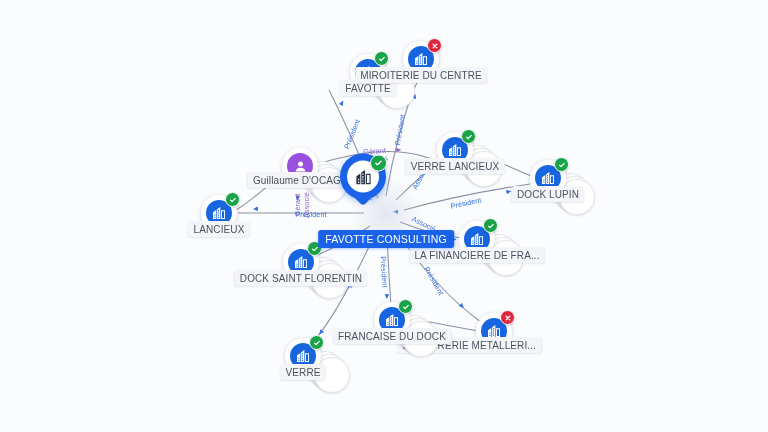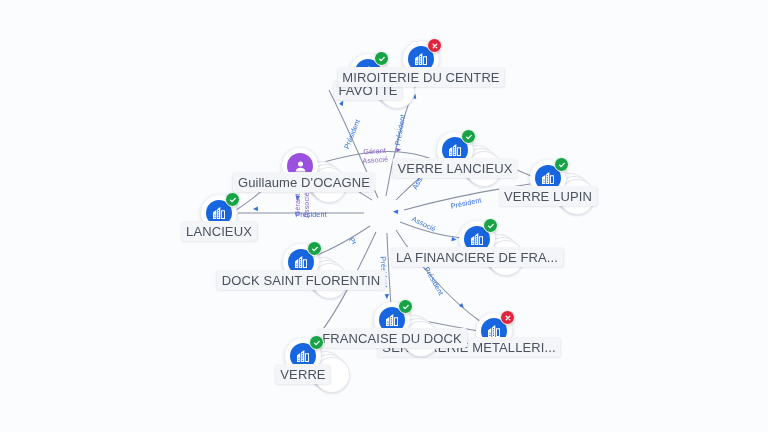--- a/index.html
+++ b/index.html
@@ -39,21 +39,21 @@
     box-shadow:0 1px 2px rgba(0,0,0,.18);
   }
   .badge.ok{background:#18a347;}
   .badge.ko{background:#e0263c;}
   .badge svg{display:block;}
 
   .label{
     position:absolute;left:50%;transform:translateX(-50%);
     top:26px;white-space:nowrap;
     background:#f4f5f8;color:#4a5260;
-    font-size:13px;letter-spacing:.1px;
+    font-size:10px;letter-spacing:.1px;
     padding:2.5px 5px;border-radius:3px;
     box-shadow:0 1px 2px rgba(40,50,80,.10);
   }
 
   
   .center{position:absolute;transform:translate(-50%,-50%);}
   .halo{
     position:absolute;left:50%;top:50%;transform:translate(-50%,-50%);
     width:74px;height:74px;border-radius:50%;
     background:radial-gradient(circle,rgba(205,212,226,.55) 0%,rgba(205,212,226,0) 70%);
@@ -246,21 +246,21 @@
         <svg width="16" height="16" viewBox="0 0 24 24" fill="#ffffff">
             <path d="M3 21V11l5-3.6V21H3zm6.2 0V6.2L14 3v18H9.2zM15 21V8h6v13h-6zm1.4-1.4h3.2V9.4h-3.2v10.2zM5.2 19.6h1.4v-2h-1.4v2zm0-3.4h1.4v-2H5.2v2zm5.4 3.4H12v-2h-1.4v2zm0-3.4H12v-2h-1.4v2zm0-3.4H12v-2h-1.4v2zm0-3.4H12v-2h-1.4v2z"></path>
           </svg>
       </div>
       <span class="badge ok">
         <svg width="8" height="8" viewBox="0 0 12 12">
             <path d="M2.4 6.2l2.2 2.2 4.8-4.8" stroke="#fff" stroke-width="1.9" fill="none" stroke-linecap="round" stroke-linejoin="round"></path>
           </svg>
       </span>
     </div>
-    <div class="label">VERRE LUPIN</div>
+    <div class="label">DOCK LUPIN</div>
   </div>
 
   <div class="node" style="left:477px;top:239px;">
     <div class="stack">
         <i></i>
         <i></i>
         <i></i>
       </div>
     <div class="disc">
       <div class="glyph company">
@@ -382,14 +382,32 @@
       <div class="glyph person">
         <svg width="15" height="15" viewBox="0 0 24 24" fill="#ffffff">
             <circle cx="12" cy="8" r="4"></circle>
             <path d="M4.2 20c0-4.3 3.5-6.2 7.8-6.2s7.8 1.9 7.8 6.2z"></path>
           </svg>
       </div>
     </div>
     <div class="label" style="top:24px;left:calc(50% + 4px);">Guillaume D'OCAGNE</div>
   </div>
 
+  <div class="center" style="left:386px;top:214px;">
+    <div class="halo"></div>
+    <div class="pin" style="transform:translate(-50%,-58%);position:relative;left:0;top:0;margin-left:0;">
+      <div class="tail"></div>
+      <div class="head"></div>
+      <div class="inner">
+        <svg width="19" height="19" viewBox="0 0 24 24" fill="#2b3445">
+            <path d="M3 21V11l5-3.6V21H3zm6.2 0V6.2L14 3v18H9.2zM15 21V8h6v13h-6zm1.4-1.4h3.2V9.4h-3.2v10.2zM5.2 19.6h1.4v-2h-1.4v2zm0-3.4h1.4v-2H5.2v2zm5.4 3.4H12v-2h-1.4v2zm0-3.4H12v-2h-1.4v2zm0-3.4H12v-2h-1.4v2zm0-3.4H12v-2h-1.4v2z"></path>
+          </svg>
+      </div>
+      <span class="badge ok" style="right:-1px;top:1px;">
+        <svg width="9" height="9" viewBox="0 0 12 12">
+            <path d="M2.4 6.2l2.2 2.2 4.8-4.8" stroke="#fff" stroke-width="1.9" fill="none" stroke-linecap="round" stroke-linejoin="round"></path>
+          </svg>
+      </span>
+    </div>
+    <div class="center-label">FAVOTTE CONSULTING</div>
+  </div>
 
 </div>
 
 </body></html>

